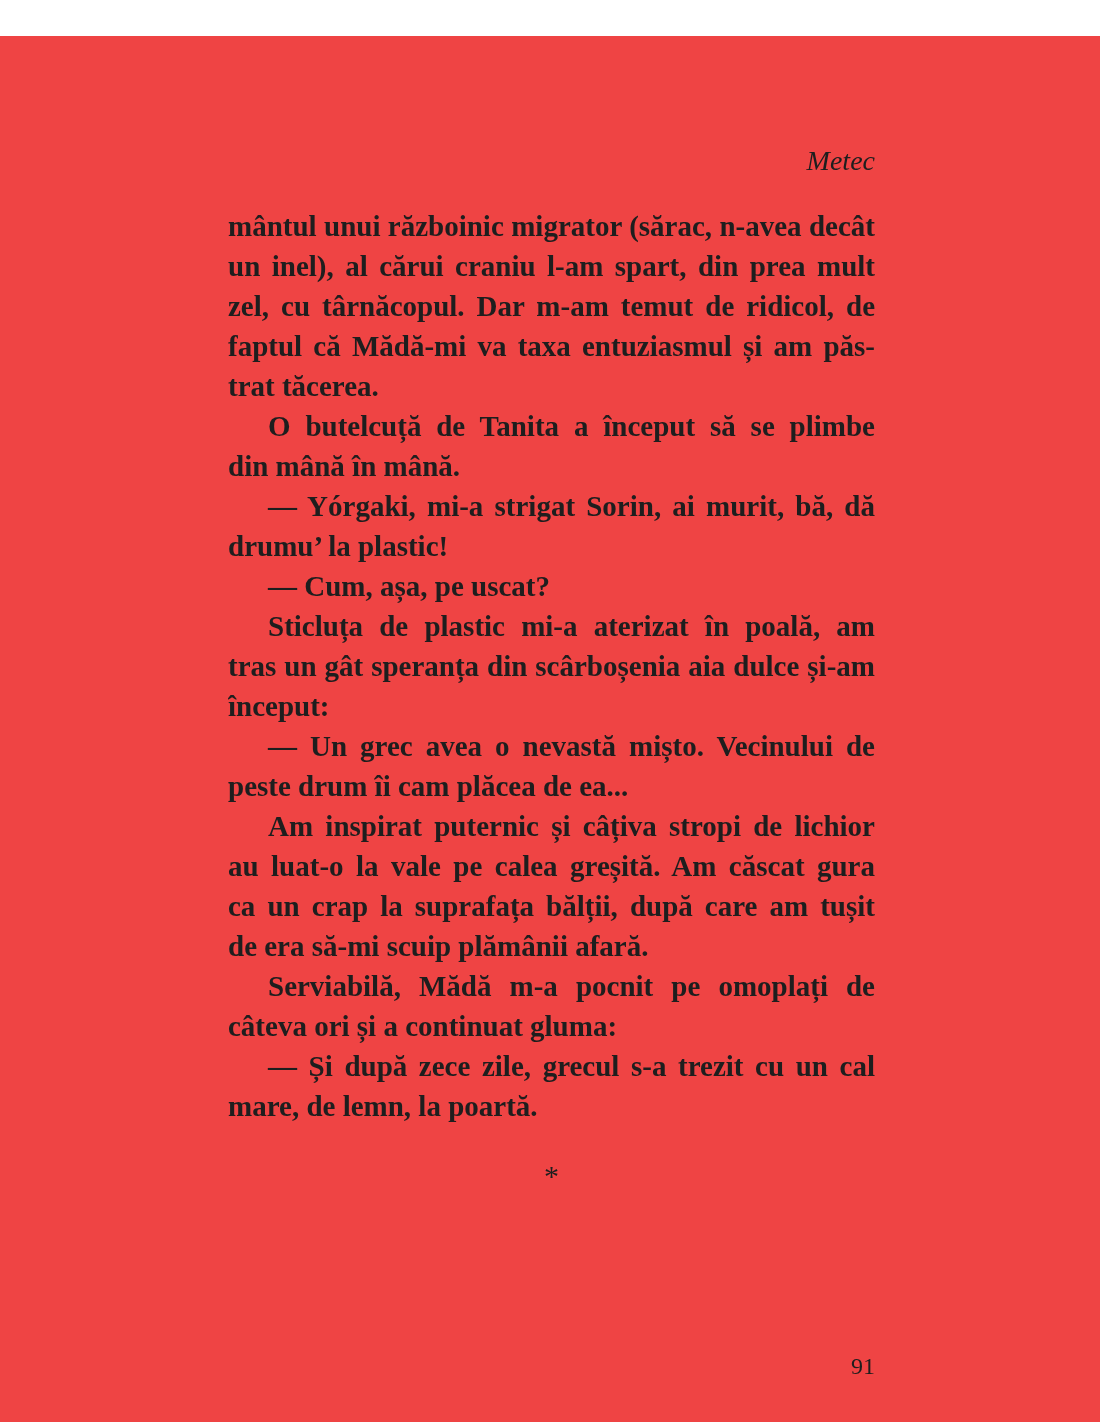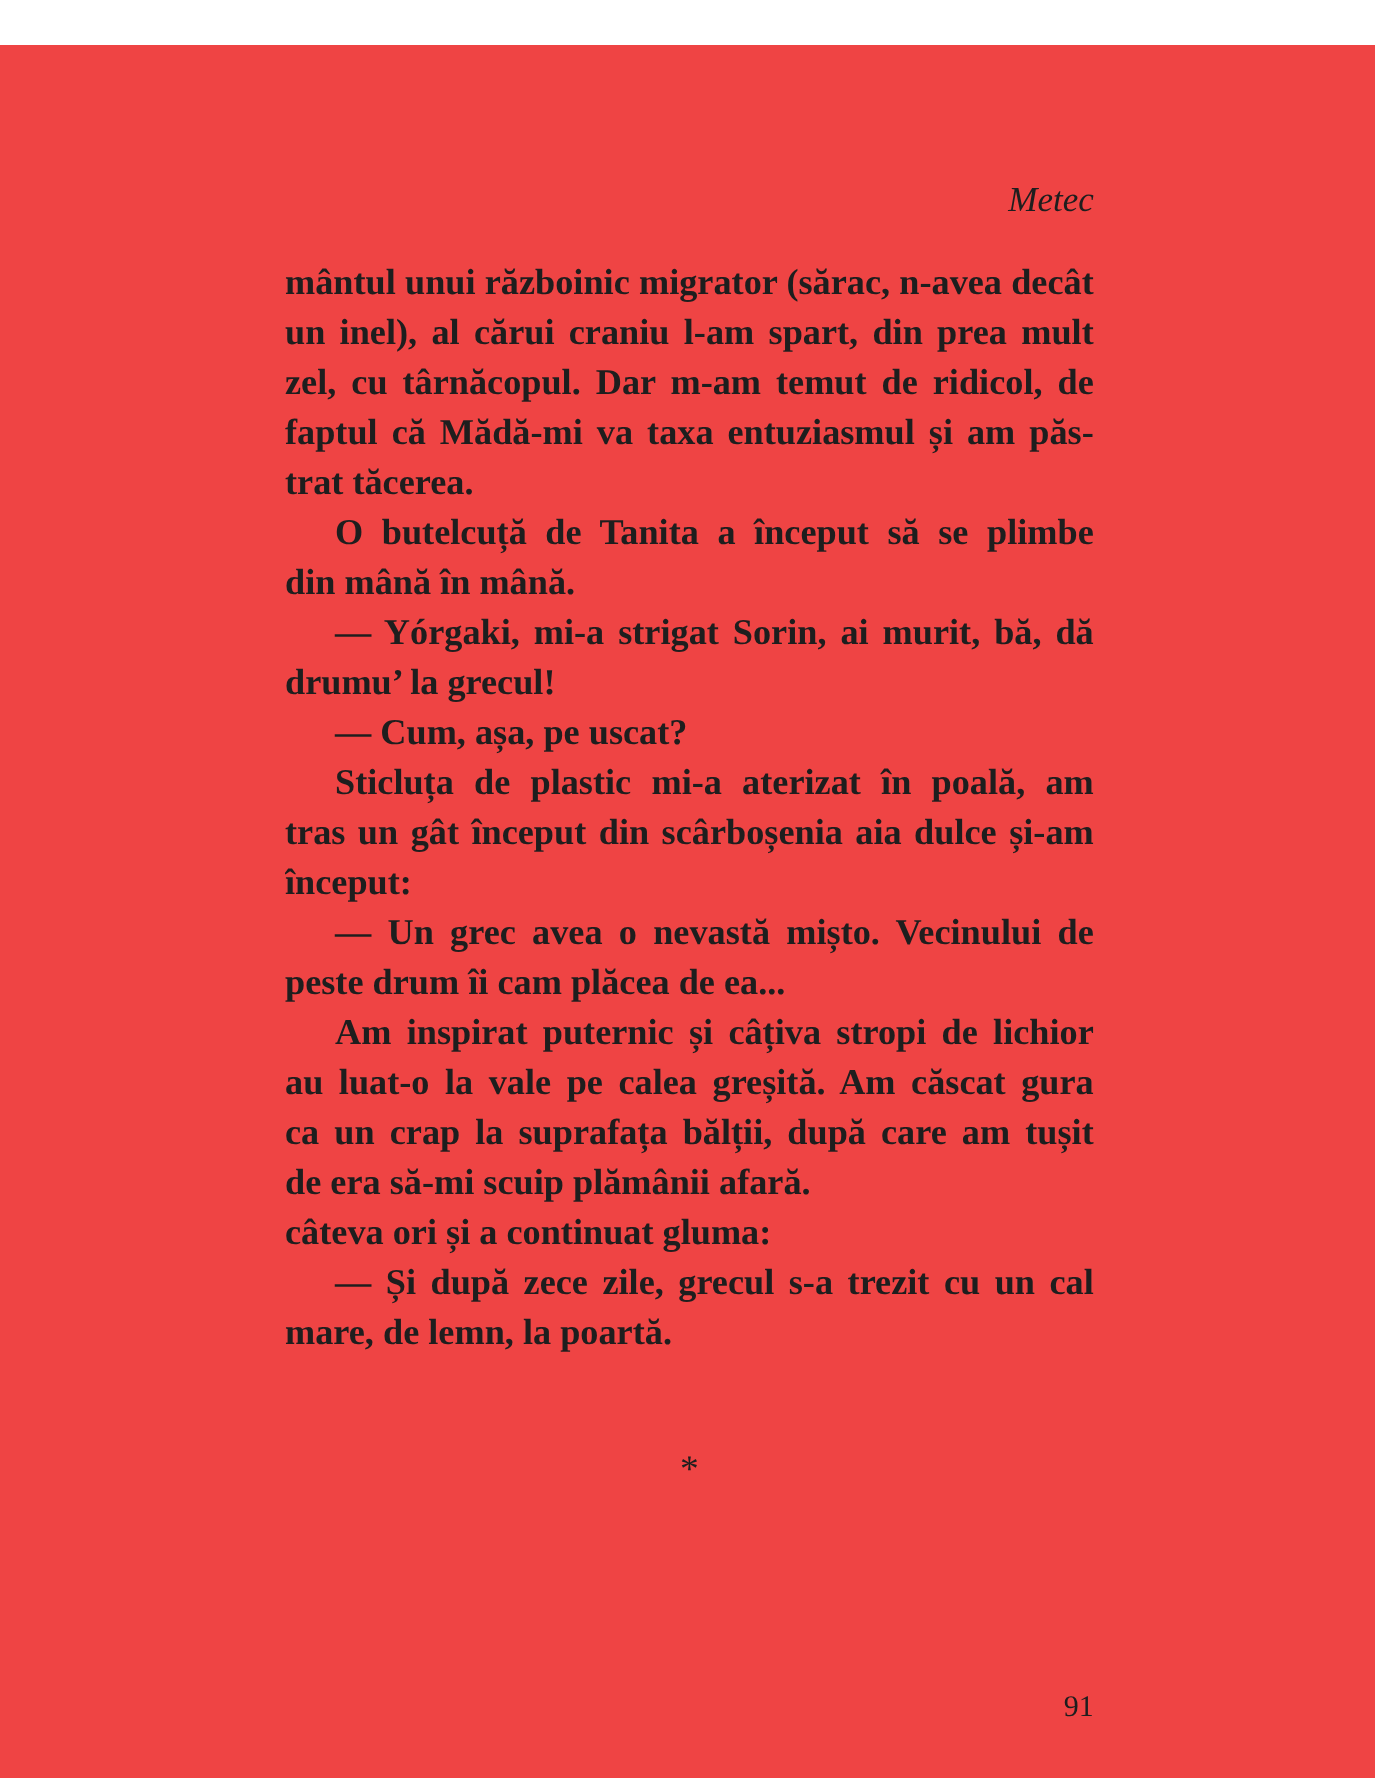--- a/index.html
+++ b/index.html
@@ -84,41 +84,42 @@
         <div class="line">zel, cu târnăcopul. Dar m-am temut de ridicol, de</div>
         <div class="line">faptul că Mădă-mi va taxa entuziasmul și am păs-</div>
         <div class="line last">trat tăcerea.</div>
       </div>
       <div class="para">
         <div class="line indent">O butelcuță de Tanita a început să se plimbe</div>
         <div class="line last">din mână în mână.</div>
       </div>
       <div class="para">
         <div class="line indent">— Yórgaki, mi-a strigat Sorin, ai murit, bă, dă</div>
-        <div class="line last">drumu’ la grecul!</div>
+        <div class="line last">drumu’ la plastic!</div>
       </div>
       <div class="para">
         <div class="line last indent">— Cum, așa, pe uscat?</div>
       </div>
       <div class="para">
         <div class="line indent">Sticluța de plastic mi-a aterizat în poală, am</div>
-        <div class="line">tras un gât început din scârboșenia aia dulce și-am</div>
+        <div class="line">tras un gât speranța din scârboșenia aia dulce și-am</div>
         <div class="line last">început:</div>
       </div>
       <div class="para">
         <div class="line indent">— Un grec avea o nevastă mișto. Vecinului de</div>
         <div class="line last">peste drum îi cam plăcea de ea...</div>
       </div>
       <div class="para">
         <div class="line indent">Am inspirat puternic și câțiva stropi de lichior</div>
         <div class="line">au luat-o la vale pe calea greșită. Am căscat gura</div>
         <div class="line">ca un crap la suprafața bălții, după care am tușit</div>
         <div class="line last">de era să-mi scuip plămânii afară.</div>
       </div>
       <div class="para">
+        <div class="line indent">Serviabilă, Mădă m-a pocnit pe omoplați de</div>
         <div class="line last">câteva ori și a continuat gluma:</div>
       </div>
       <div class="para">
         <div class="line indent">— Și după zece zile, grecul s-a trezit cu un cal</div>
         <div class="line last">mare, de lemn, la poartă.</div>
       </div>
     </div>
 
   <div class="section-break">*</div>
 

